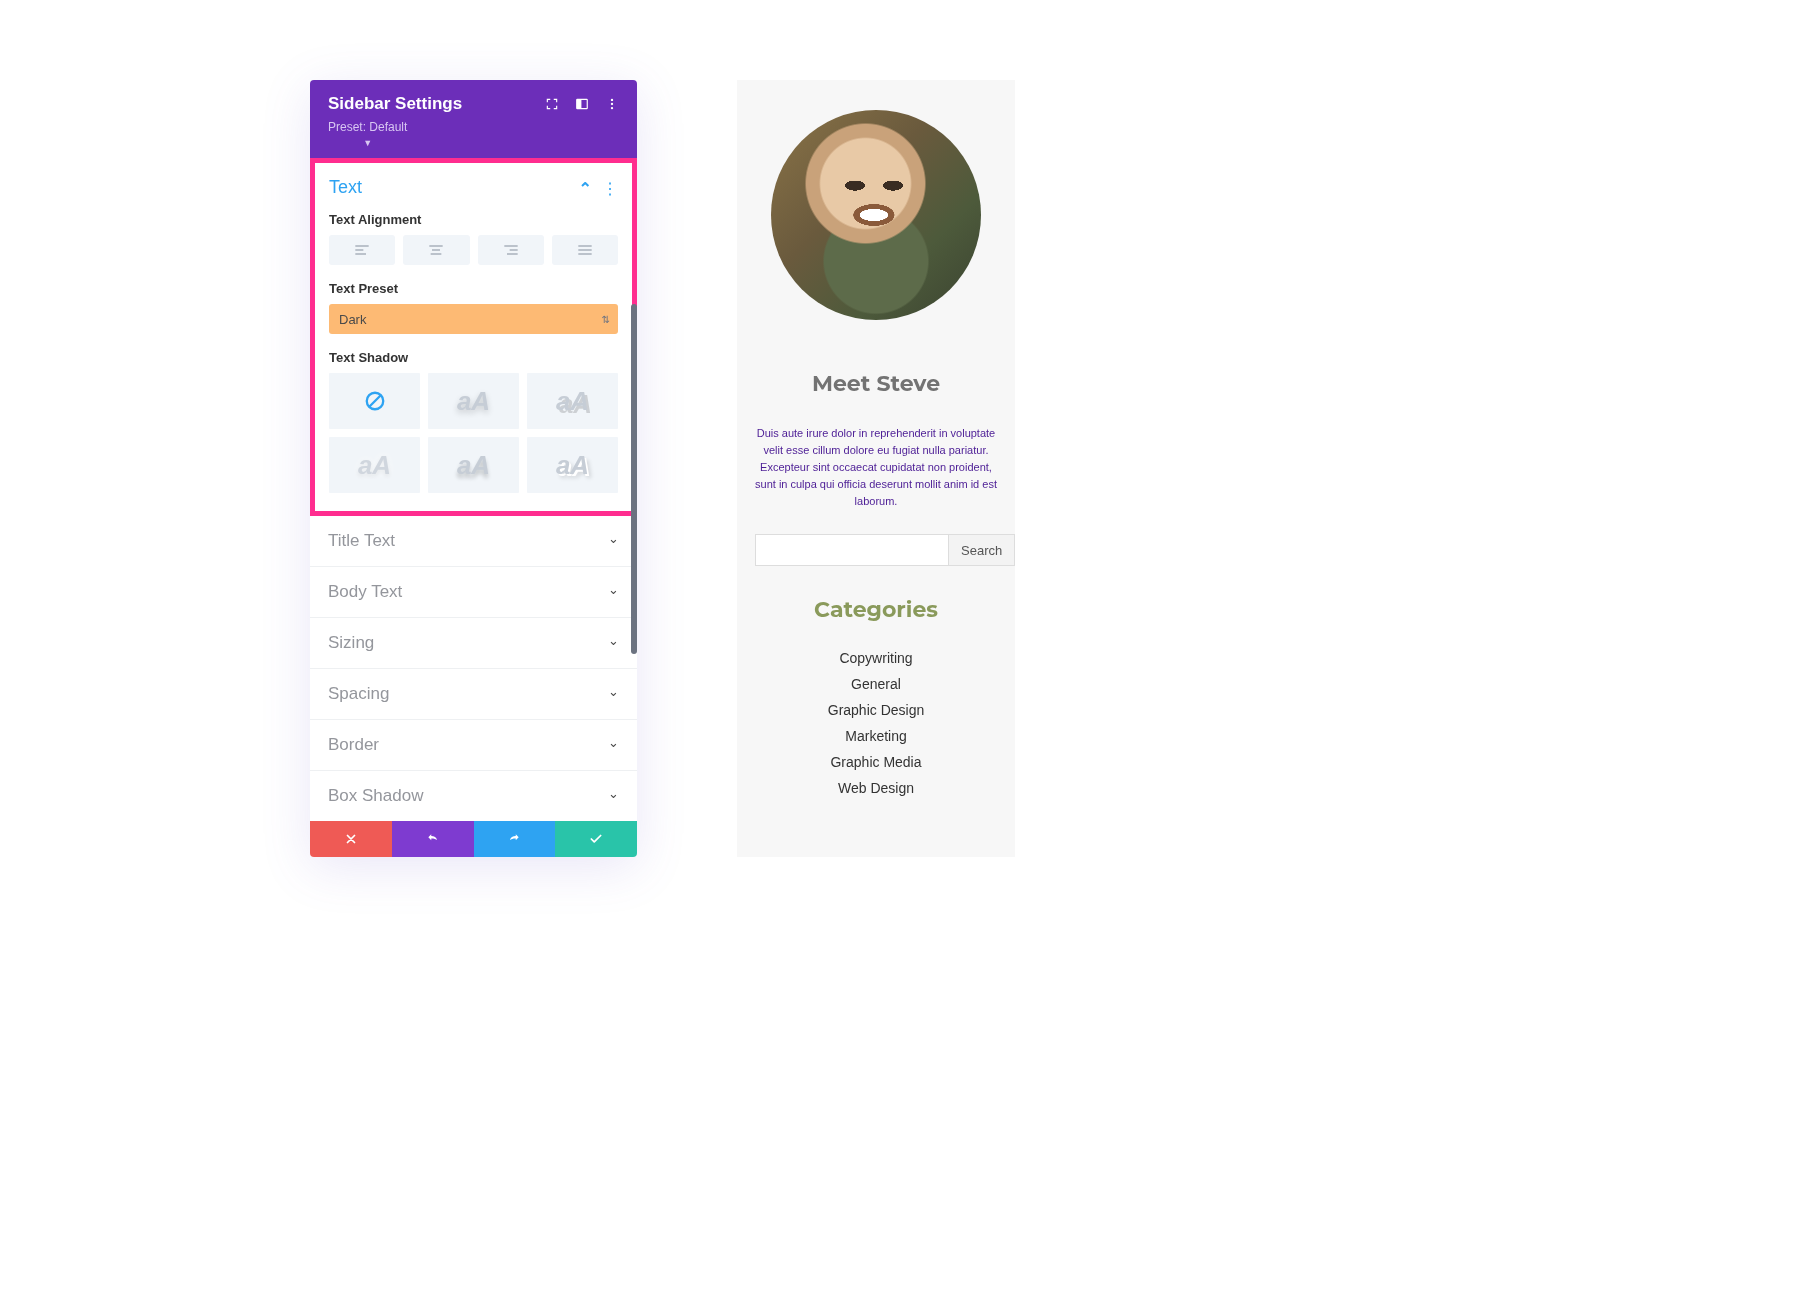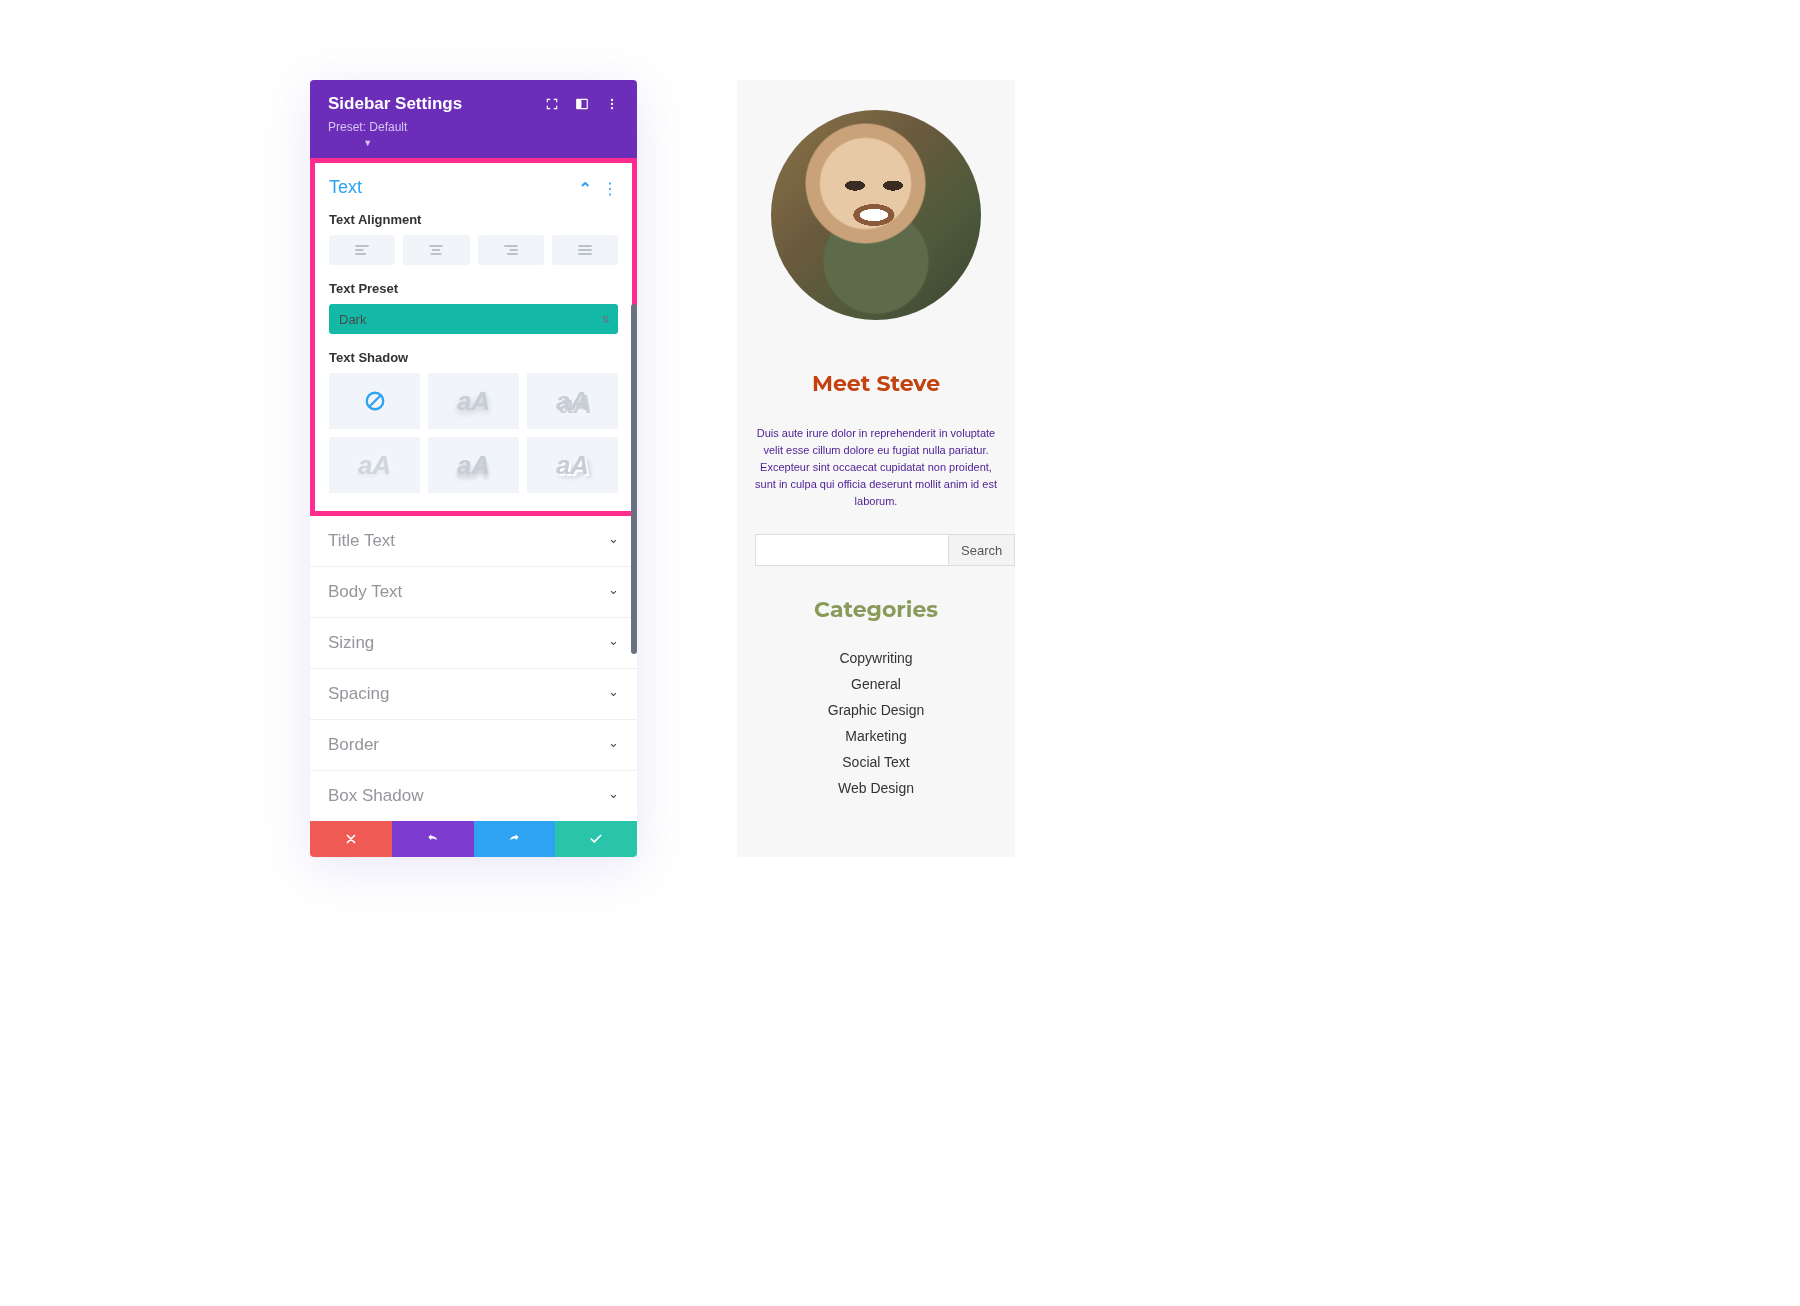--- a/index.html
+++ b/index.html
@@ -125,21 +125,21 @@
   }
   .align-btn svg { width: 16px; height: 12px; stroke: #a8b0bb; stroke-width: 2; fill: none; }
 
   .select-wrap {
     position: relative;
     margin-bottom: 16px;
   }
   .select {
     width: 100%;
     height: 30px;
-    background: #14b8a6;
+    background: #fdba74;
     border: none;
     border-radius: 3px;
     padding: 0 10px;
     font-size: 13px;
     color: #4a4a4a;
     appearance: none;
     cursor: pointer;
   }
   .select-arr {
     position: absolute;
@@ -248,21 +248,21 @@
     position:absolute; inset:0;
     background:
       radial-gradient(ellipse 10px 5px at 40% 36%, #3a2c22 0 100%, transparent),
       radial-gradient(ellipse 10px 5px at 58% 36%, #3a2c22 0 100%, transparent),
       radial-gradient(ellipse 28px 12px at 49% 50%, #fff 0 50%, transparent 51%),
       radial-gradient(ellipse 34px 18px at 49% 50%, #8a5a3a 0 60%, transparent 61%);
   }
   .meet-title {
     font-size: 22px;
     font-weight: 700;
-    color: #c2410c;
+    color: #737373;
     margin-bottom: 28px;
     font-family: "Montserrat", sans-serif;
   }
   .meet-text {
     font-size: 11px;
     color: #4c1d95;
     line-height: 1.55;
     margin-bottom: 24px;
   }
   .search-row {
@@ -475,18 +475,18 @@
     <div class="search-row">
       <input class="search-input" type="text" style="">
       <button class="search-btn">Search</button>
     </div>
     <div class="cat-title">Categories</div>
     <ul class="cat-list">
       <li>Copywriting</li>
       <li>General</li>
       <li>Graphic Design</li>
       <li>Marketing</li>
-      <li>Social Text</li>
+      <li>Graphic Media</li>
       <li>Web Design</li>
     </ul>
   </div>
 
 </div>
 
 </body></html>

